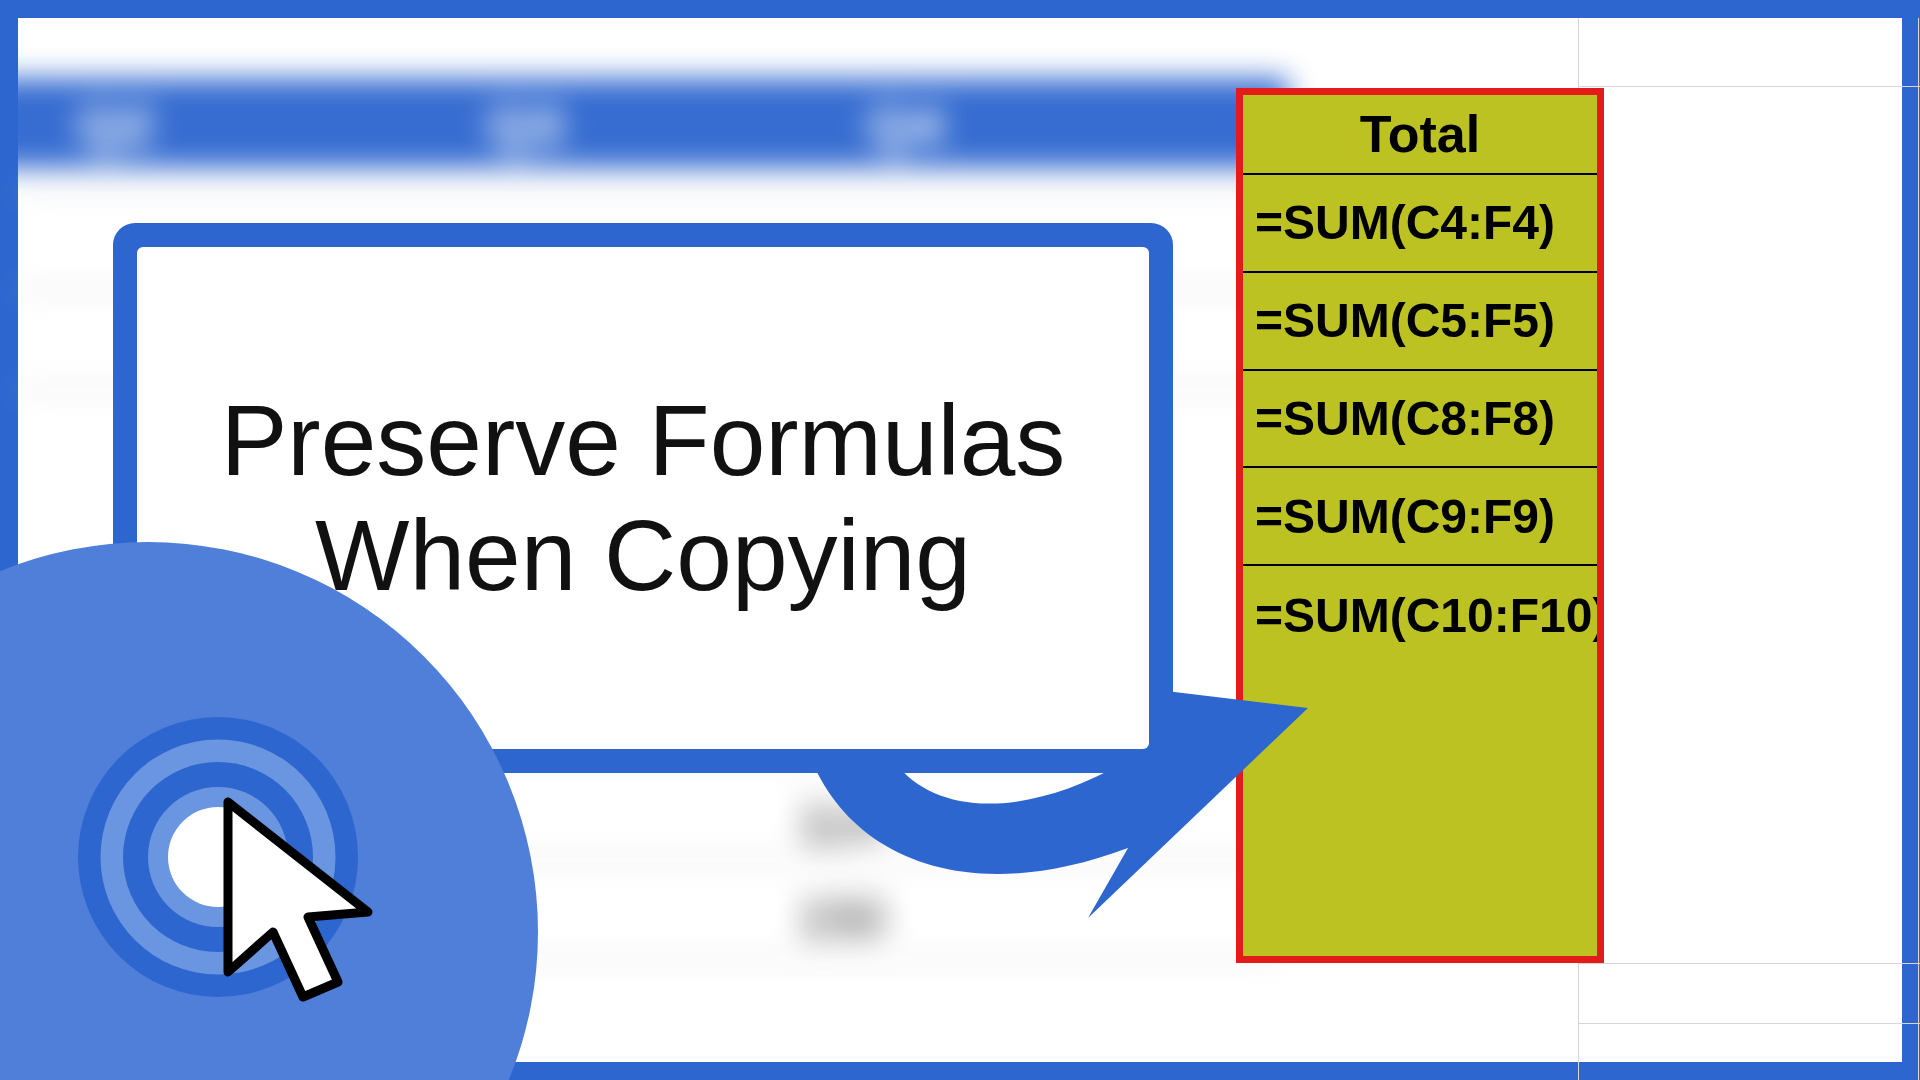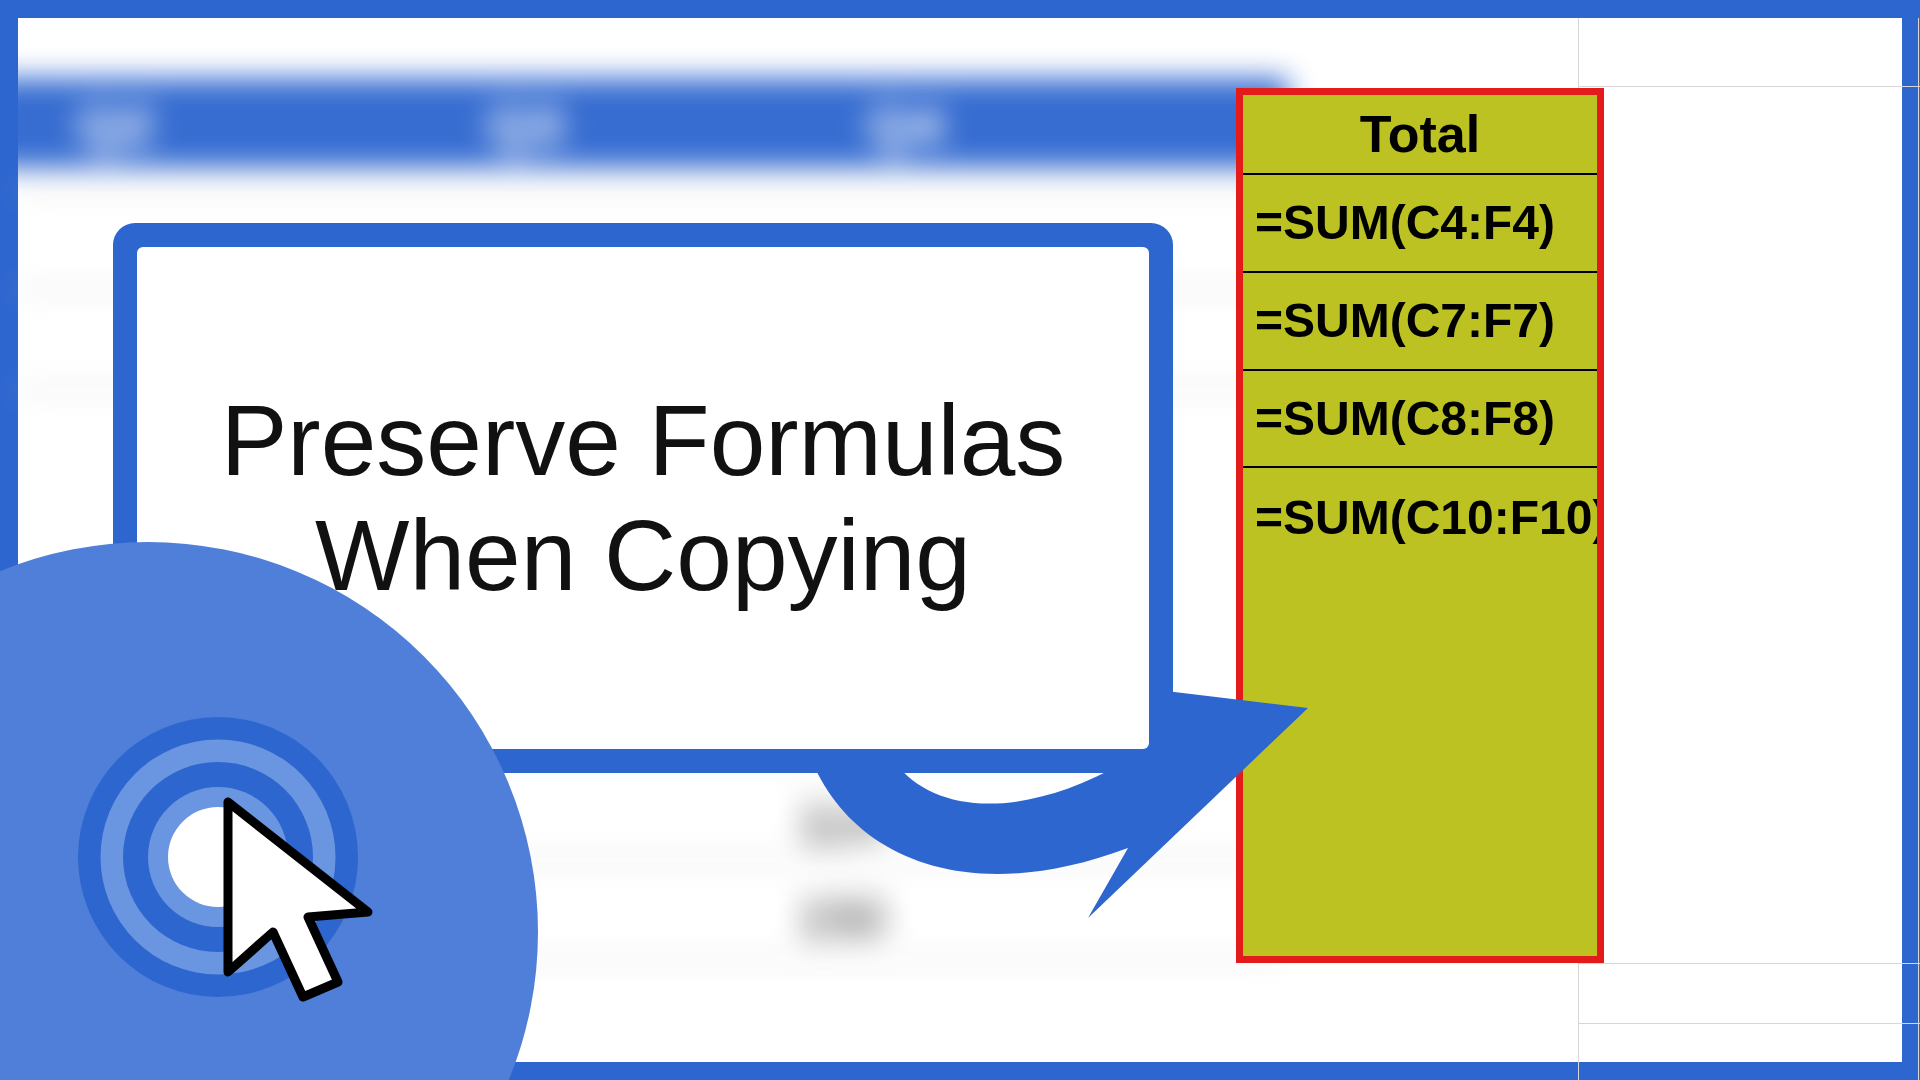--- a/index.html
+++ b/index.html
@@ -194,22 +194,23 @@
     <div class="blur-row" style="top:940px"></div>
     <div class="blur-num" style="top:775px;left:330px">3841</div>
     <div class="blur-num" style="top:775px;left:780px">114</div>
     <div class="blur-num" style="top:870px;left:360px">17</div>
     <div class="blur-num" style="top:870px;left:780px">150</div>
   </div>
 
   <div class="formula-panel">
     <div class="formula-header">Total</div>
     <div class="formula-cell">=SUM(C4:F4)</div>
-    <div class="formula-cell">=SUM(C7:F7)</div>
+    <div class="formula-cell">=SUM(C5:F5)</div>
     <div class="formula-cell">=SUM(C8:F8)</div>
+    <div class="formula-cell">=SUM(C9:F9)</div>
     <div class="formula-cell">=SUM(C10:F10)</div>
   </div>
 
   <svg class="arrow-svg" viewBox="0 0 620 430">
     <path d="M 60 40 
              C 10 200, 140 360, 380 270
              L 340 340
              L 560 130
              L 310 100
              L 400 170

